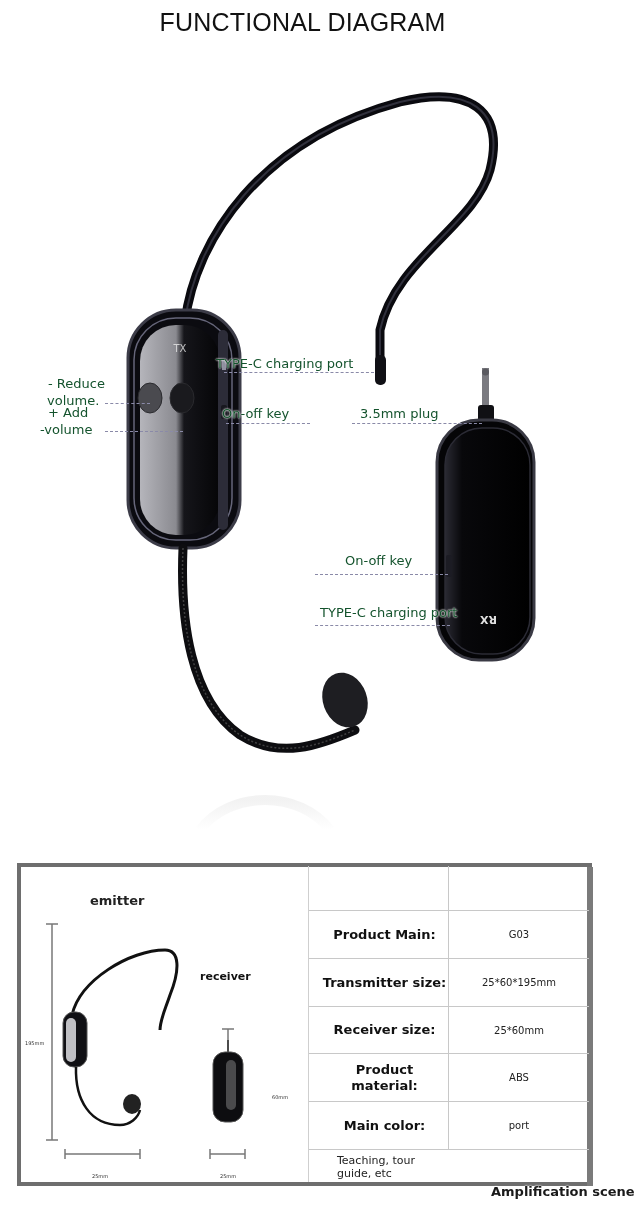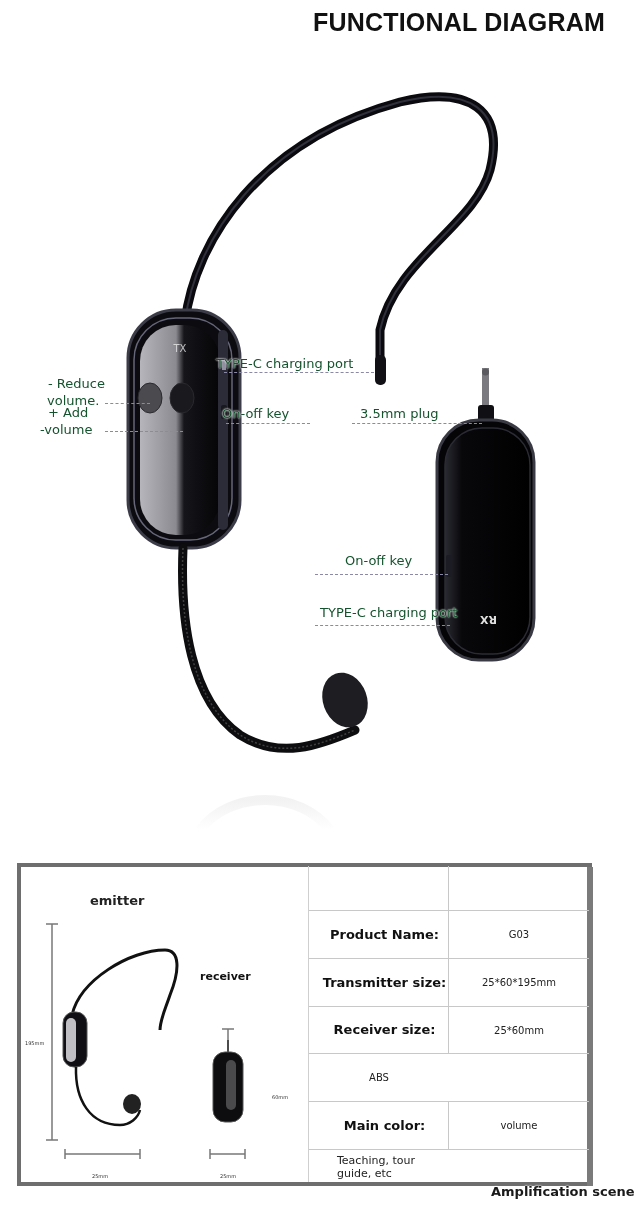--- a/index.html
+++ b/index.html
@@ -1,21 +1,21 @@
 <!DOCTYPE html>
 <html><head>
 <meta charset="utf-8">
 <style>
   * { box-sizing: border-box; margin: 0; padding: 0; }
   html, body { width: 640px; height: 1223px; background: #ffffff; overflow: hidden; }
   body { position: relative; font-family: "DejaVu Sans", sans-serif; color: #1a1a1a; }
 
   .title {
-    position: absolute; left: 0; top: 8px; width: 605px; text-align: right;
-    font-family: "Liberation Sans", sans-serif; font-size: 25px; letter-spacing: 0.2px; color: #111; font-weight: bold;
+    position: absolute; left: 0; top: 8px; width: 605px; text-align: center;
+    font-family: "Liberation Sans", sans-serif; font-size: 25px; letter-spacing: 0.2px; color: #111;
   }
 
   .diagram { position: absolute; left: 0; top: 0; width: 640px; height: 850px; }
 
   .callout {
     position: absolute; font-family: "DejaVu Sans", sans-serif; font-weight: normal;
     font-size: 13px; color: #14532d; white-space: nowrap; line-height: 16px;
     text-shadow: 0 0 2px #fff, 0 0 2px #fff;
   }
   .leader {
@@ -184,36 +184,37 @@
 <div class="dim-label" style="left:92px;top:1173px;">25mm</div>
 <div class="dim-label" style="left:272px;top:1094px;">60mm</div>
 <div class="dim-label" style="left:220px;top:1173px;">25mm</div>
 
 <div class="spec-table">
   <div class="spec-row" style="top:0;height:44px;border-top:none;">
     <div class="spec-key"></div>
     <div class="spec-val"></div>
   </div>
   <div class="spec-row" style="top:44px;height:48px;">
-    <div class="spec-key">Product Name:</div>
+    <div class="spec-key">Product Main:</div>
     <div class="spec-val">G03</div>
   </div>
   <div class="spec-row" style="top:92px;height:48px;">
     <div class="spec-key">Transmitter size:</div>
     <div class="spec-val">25*60*195mm</div>
   </div>
   <div class="spec-row" style="top:140px;height:47px;">
     <div class="spec-key">Receiver size:</div>
     <div class="spec-val">25*60mm</div>
   </div>
   <div class="spec-row" style="top:187px;height:48px;">
+    <div class="spec-key">Product material:</div>
     <div class="spec-val">ABS</div>
   </div>
   <div class="spec-row" style="top:235px;height:48px;">
     <div class="spec-key">Main color:</div>
-    <div class="spec-val">volume</div>
+    <div class="spec-val">port</div>
   </div>
   <div class="spec-row" style="top:283px;height:50px;">
     <div class="spec-val small">Teaching, tour guide, etc</div>
   </div>
 </div>
 
 <div class="overlay-caption">Amplification scene</div>
 
 </body></html>

